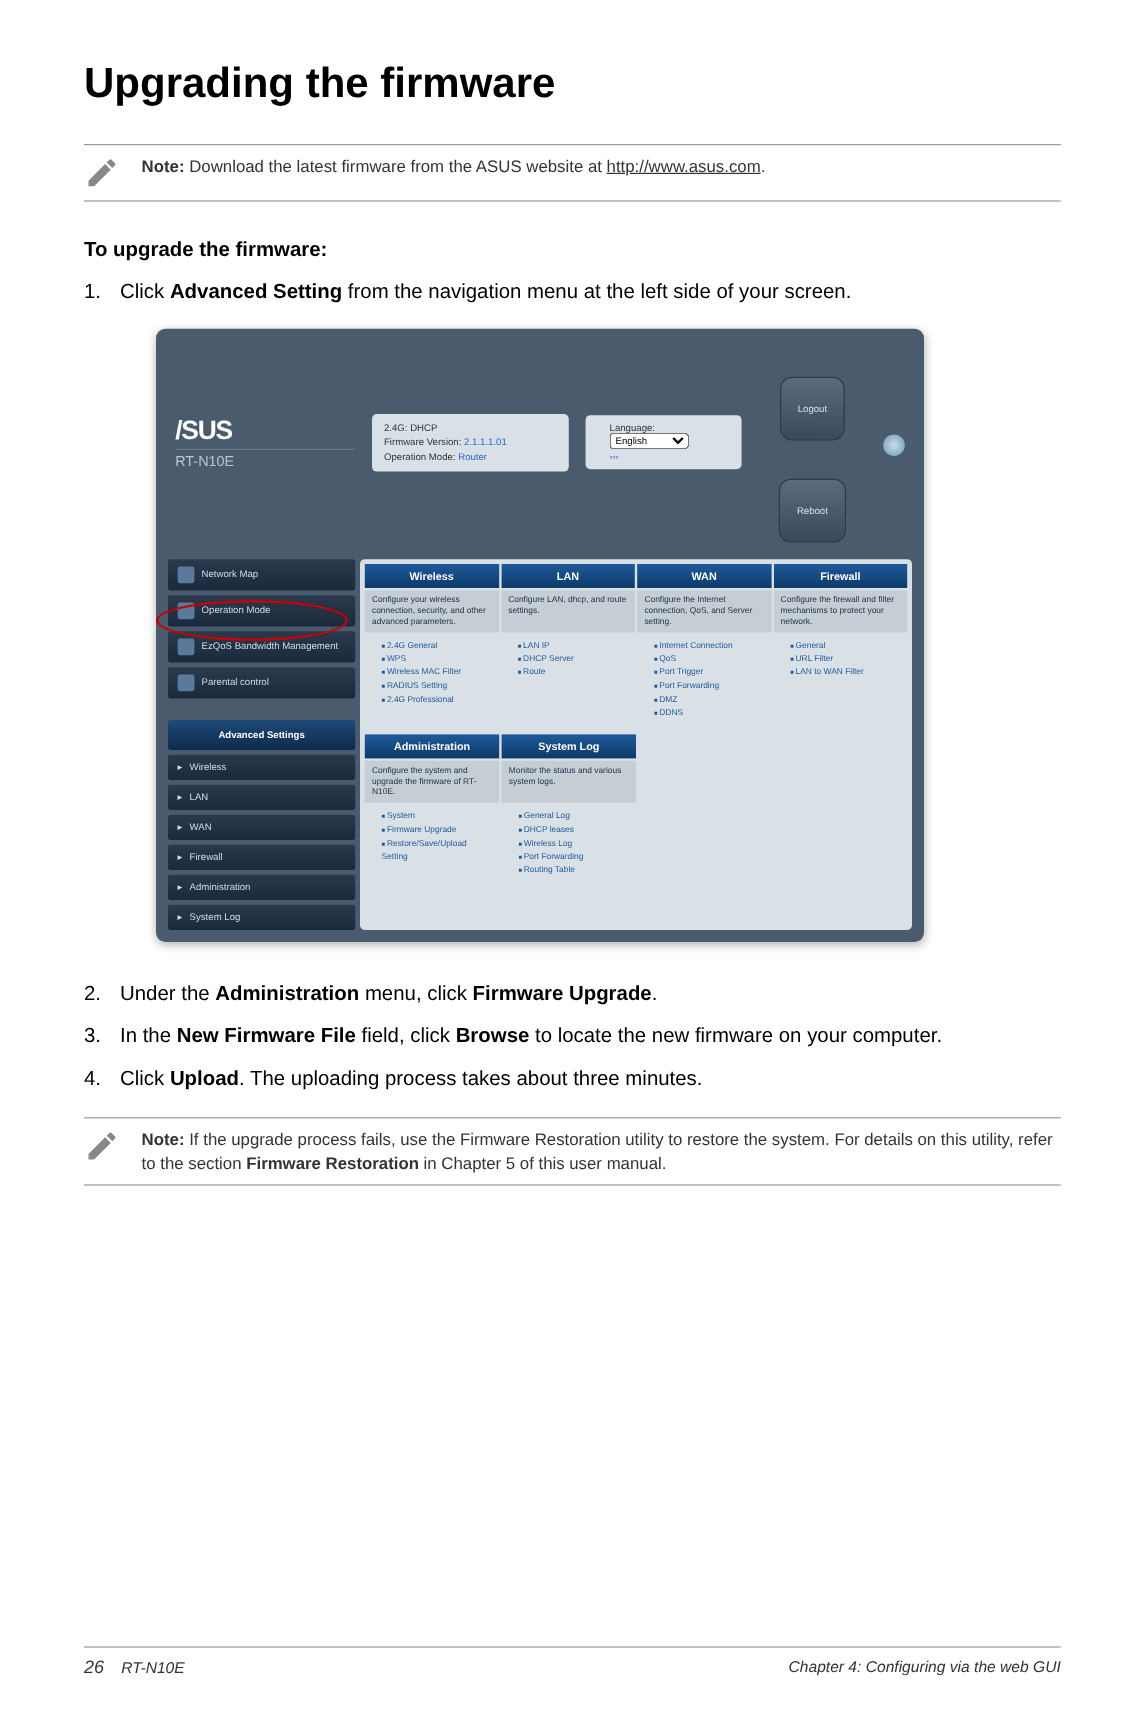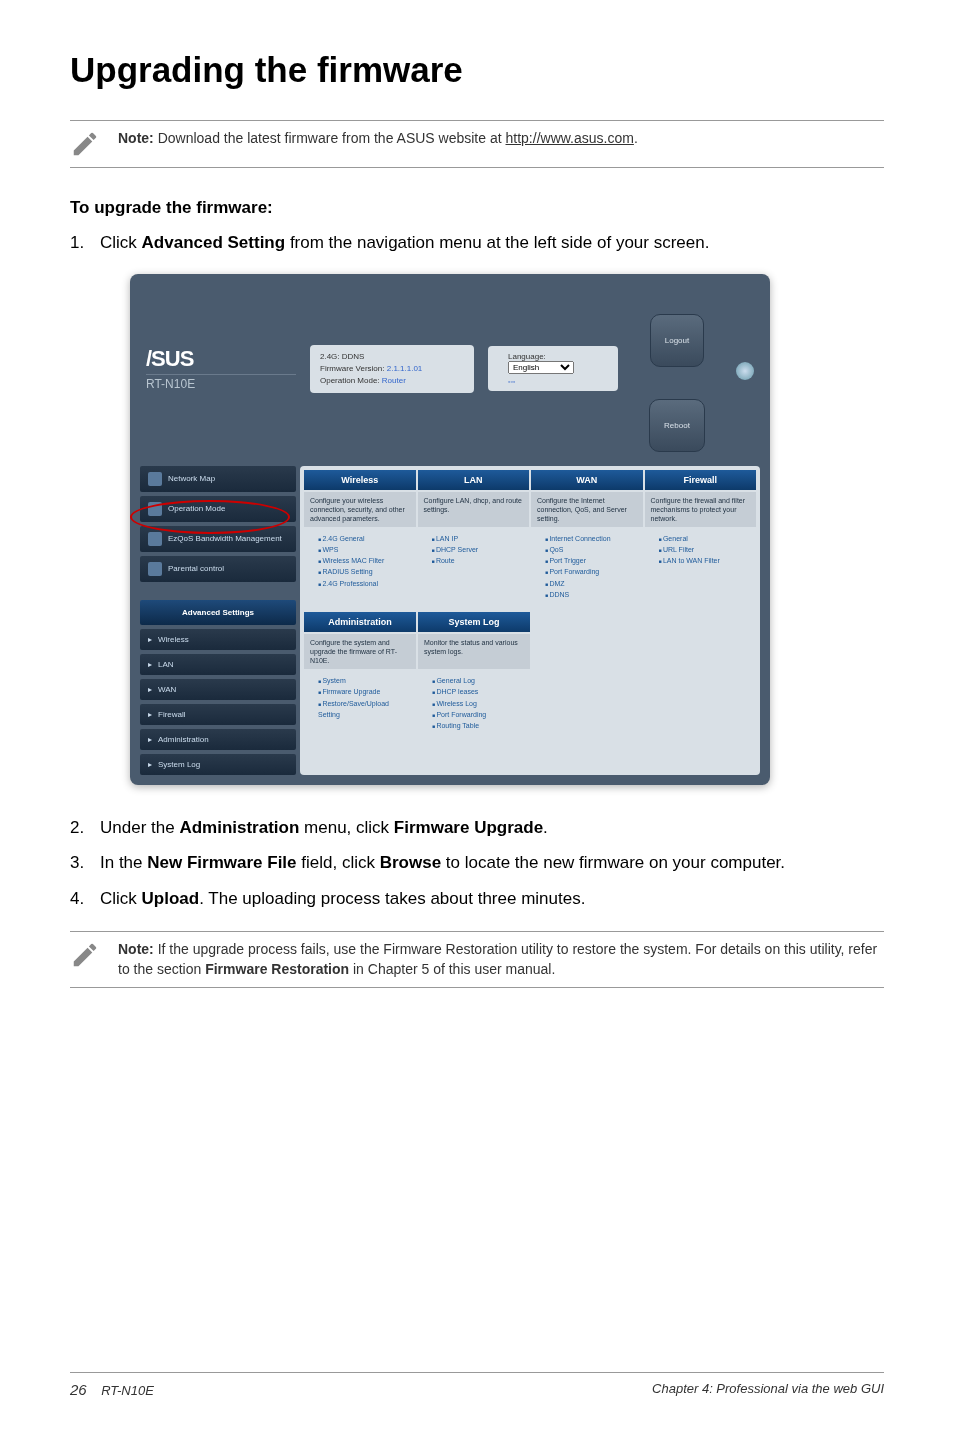--- a/index.html
+++ b/index.html
@@ -178,21 +178,21 @@
   <div class="step-body">Click <b>Advanced Setting</b> from the navigation menu at the left side of your screen.</div>
 </div>
 
 <div class="screenshot">
   <div class="ss-top">
     <div class="ss-logo">
       <div class="brand">/SUS</div>
       <div class="model">RT-N10E</div>
     </div>
     <div class="ss-status">
-      <div>2.4G: DDNS</div>
+      <div>2.4G: DHCP</div>
       <div><span>Firmware Version:</span> <span class="link">2.1.1.1.01</span></div>
       <div><span>Operation Mode:</span> <span class="link">Router</span></div>
     </div>
     <div class="ss-lang">
       <div>Language:</div>
       <select><option>English</option></select>
       <div style="margin-top:4px;font-size:7px;color:#3366cc;">▫▫▫</div>
     </div>
     <div class="ss-btns">
       <div class="pill">Logout</div>
@@ -325,14 +325,14 @@
   <svg class="pencil-icon" viewBox="0 0 24 24">
       <path d="M3 17.25V21h3.75L17.81 9.94l-3.75-3.75L3 17.25zM20.71 7.04a1 1 0 0 0 0-1.41l-2.34-2.34a1 1 0 0 0-1.41 0l-1.83 1.83 3.75 3.75 1.83-1.83z" fill="#888"></path>
     </svg>
   <div class="note-text">
     <b>Note:</b> If the upgrade process fails, use the Firmware Restoration utility to restore the system. For details on this utility, refer to the section <b>Firmware Restoration</b> in Chapter 5 of this user manual.
   </div>
 </div>
 
 <div class="footer">
   <div><span class="page-num">26</span>&nbsp;&nbsp;&nbsp;&nbsp;<span>RT-N10E</span></div>
-  <div>Chapter 4: Professional via the web GUI</div>
+  <div>Chapter 4: Configuring via the web GUI</div>
 </div>
 
 </body></html>

